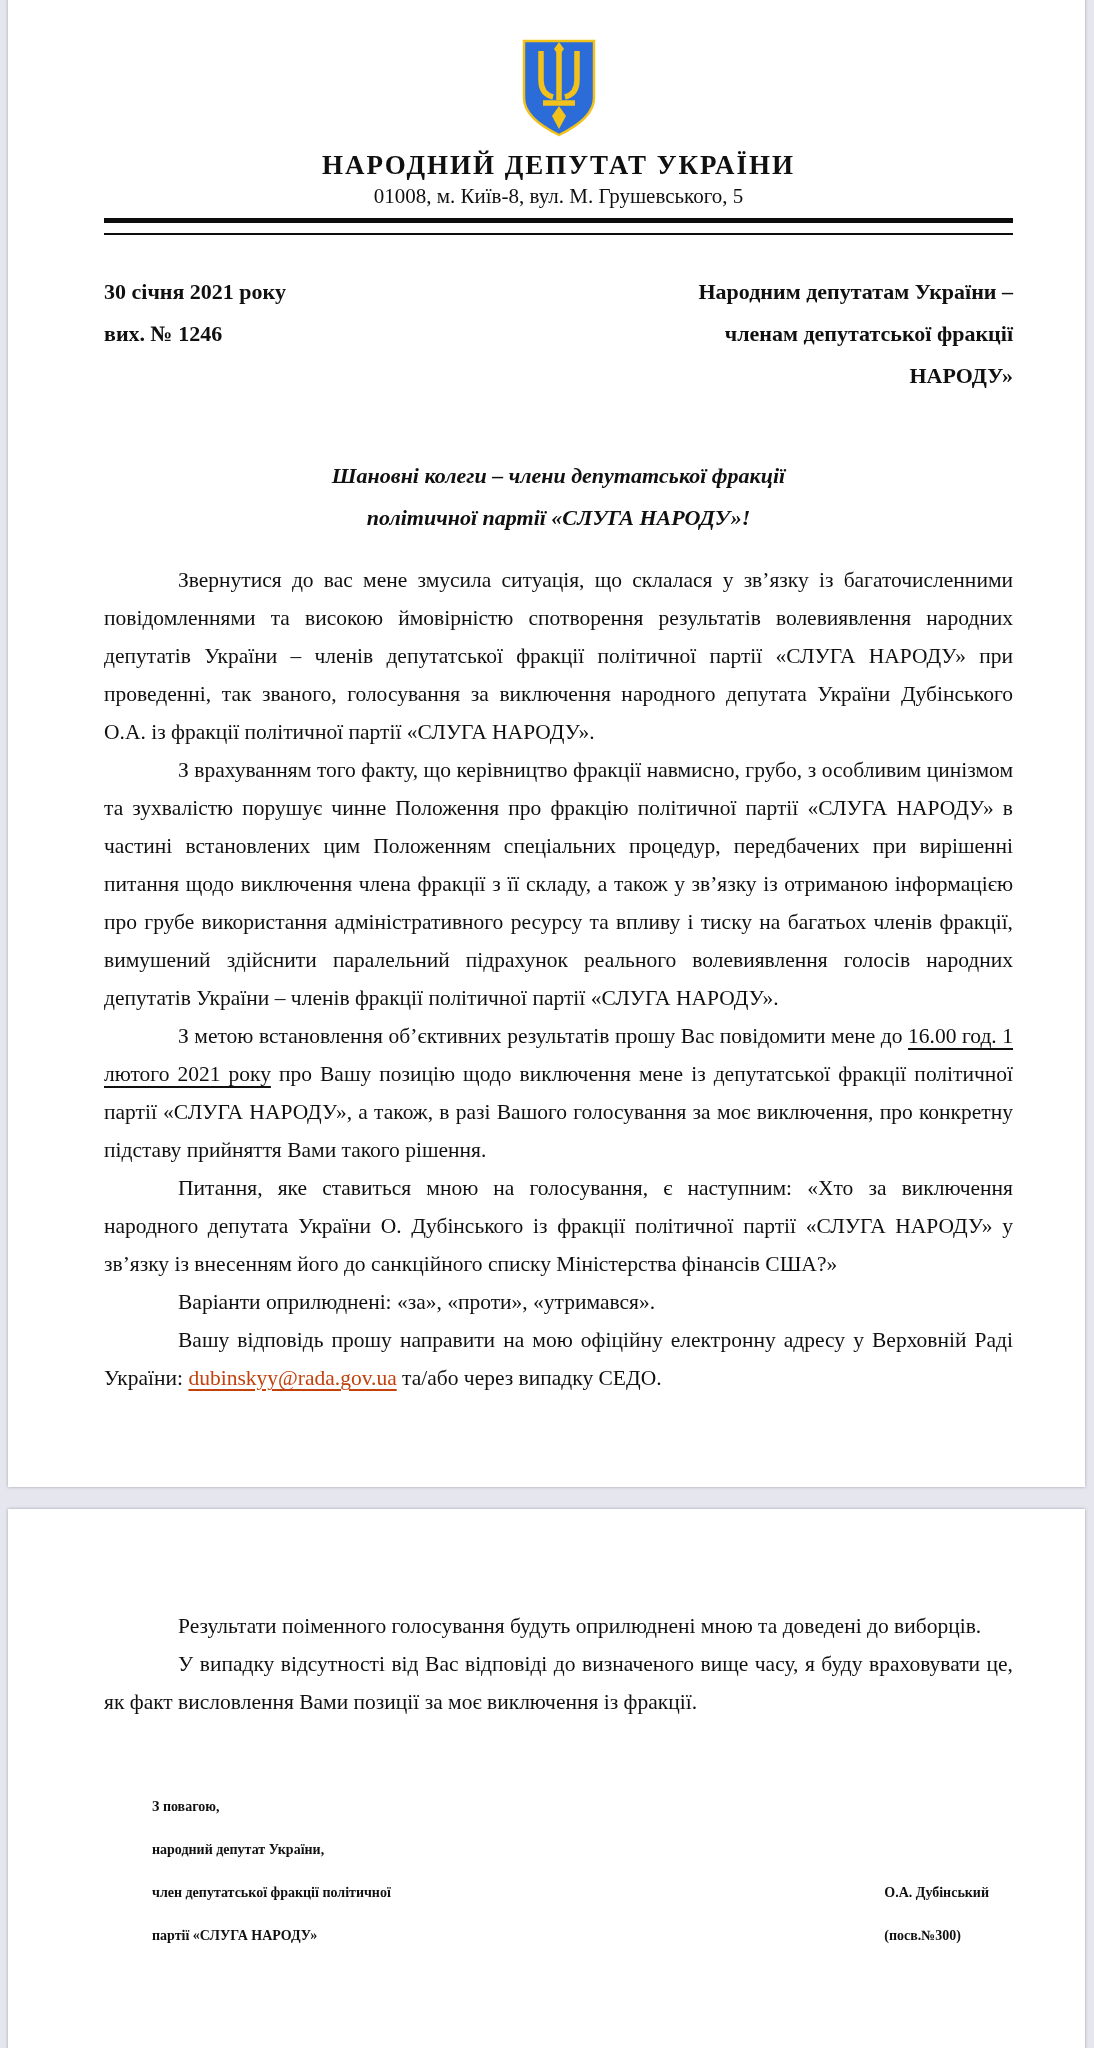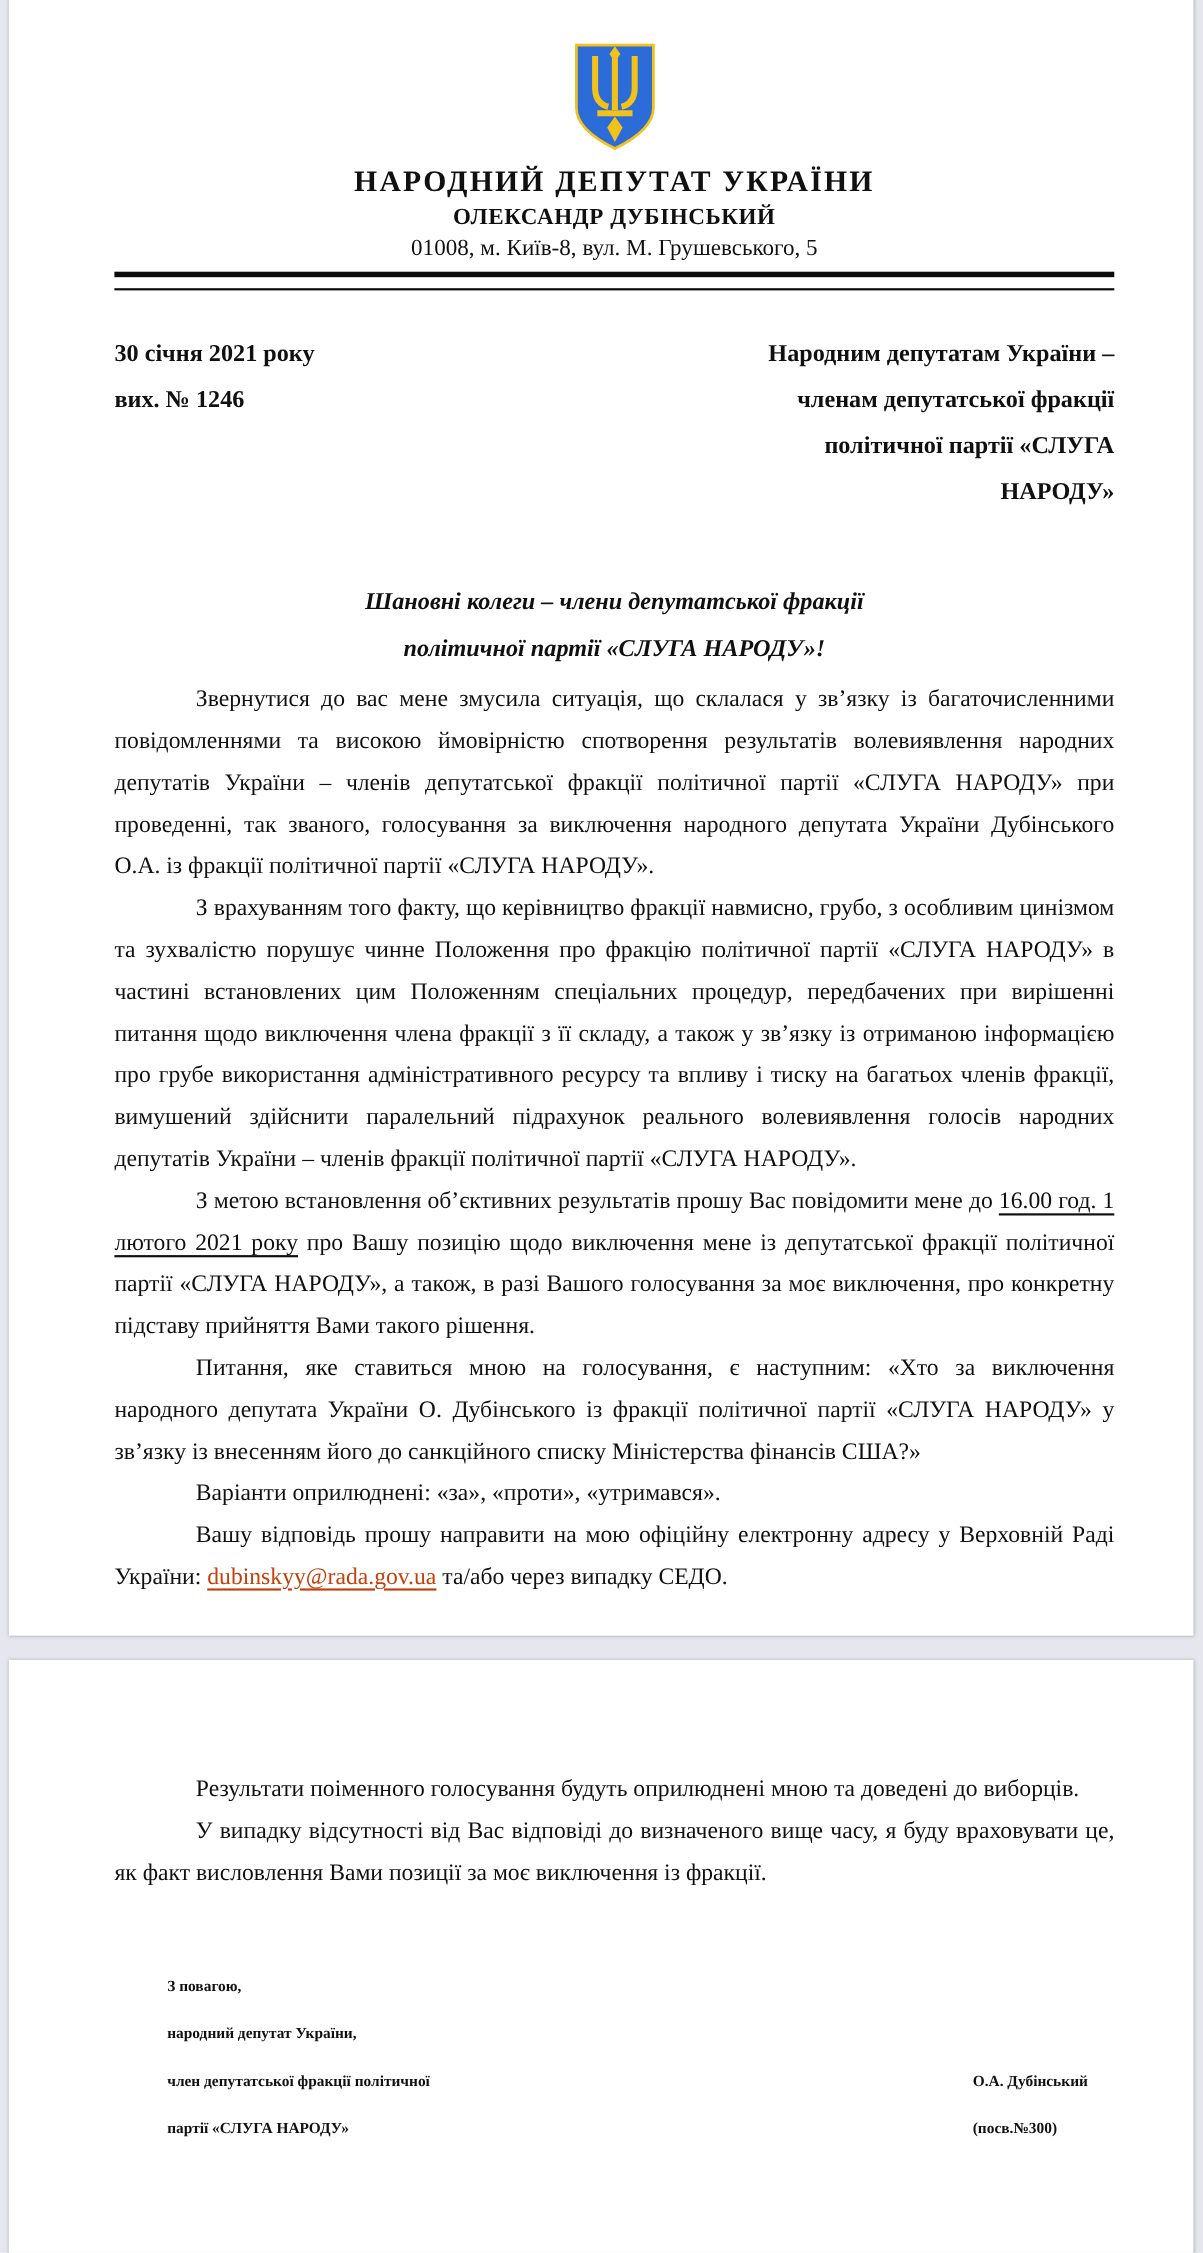--- a/index.html
+++ b/index.html
@@ -26,21 +26,21 @@
   .lh-address{font-size:21px;margin-top:3px;}
   .lh-rule{height:10px;border-top:5px solid #0c0c0c;border-bottom:2px solid #0c0c0c;margin-top:9px;}
 
   
   .meta-row{display:flex;justify-content:space-between;margin-top:36px;font-weight:bold;font-size:22px;line-height:42px;}
   .date-block{white-space:nowrap;}
   .addressee{width:520px;text-align:right;}
 
   .salutation{margin-top:58px;text-align:center;font-weight:bold;font-size:22px;line-height:42px;font-style:italic;}
 
-  .letter-body{margin-top:6px;font-size:21.5px;line-height:38px;text-align:justify;}
+  .letter-body{margin-top:22px;font-size:21.5px;line-height:38px;text-align:justify;}
   .letter-body p{margin:0;text-indent:74px;}
   .u{text-decoration:underline;text-underline-offset:5px;}
   a.email-link{text-decoration:underline;text-underline-offset:4px;cursor:pointer;}
 
   
   .signature{display:flex;justify-content:space-between;align-items:flex-end;margin-top:64px;font-weight:bold;font-size:14px;line-height:43px;}
   .sig-left{padding-left:48px;}
   .sig-right{margin-right:24px;}
 </style>
 </head>
@@ -56,34 +56,32 @@
         <g fill="none" stroke="#f2c21a" stroke-width="5.5">
           <path d="M39 12 V62"></path>
           <path d="M21 13 V42 Q21 56 33 59"></path>
           <path d="M57 13 V42 Q57 56 45 59"></path>
           <path d="M23 65 H55"></path>
         </g>
         <path d="M39 4 L44 11 L39 18 L34 11 Z" fill="#f2c21a"></path>
         <path d="M39 68 L46 78 L39 91 L32 78 Z" fill="#f2c21a"></path>
       </svg>
       <div class="lh-title">НАРОДНИЙ ДЕПУТАТ УКРАЇНИ</div>
-      <div class="lh-name">ОЛЕКСАНДР ДУБІНСЬКИЙ</div>
       <div class="lh-address">01008, м. Київ-8, вул. М. Грушевського, 5</div>
       <div class="lh-rule"></div>
     </div>
 
     <div class="meta-row">
       <div class="date-block">
         <div>30 січня 2021 року</div>
         <div>вих. № 1246</div>
       </div>
       <div class="addressee">
         <div>Народним депутатам України –</div>
         <div>членам депутатської фракції</div>
-        <div>політичної партії «СЛУГА</div>
         <div>НАРОДУ»</div>
       </div>
     </div>
 
     <div class="salutation">
       <div>Шановні колеги – члени депутатської фракції</div>
       <div>політичної партії «СЛУГА НАРОДУ»!</div>
     </div>
 
     <div class="letter-body">

